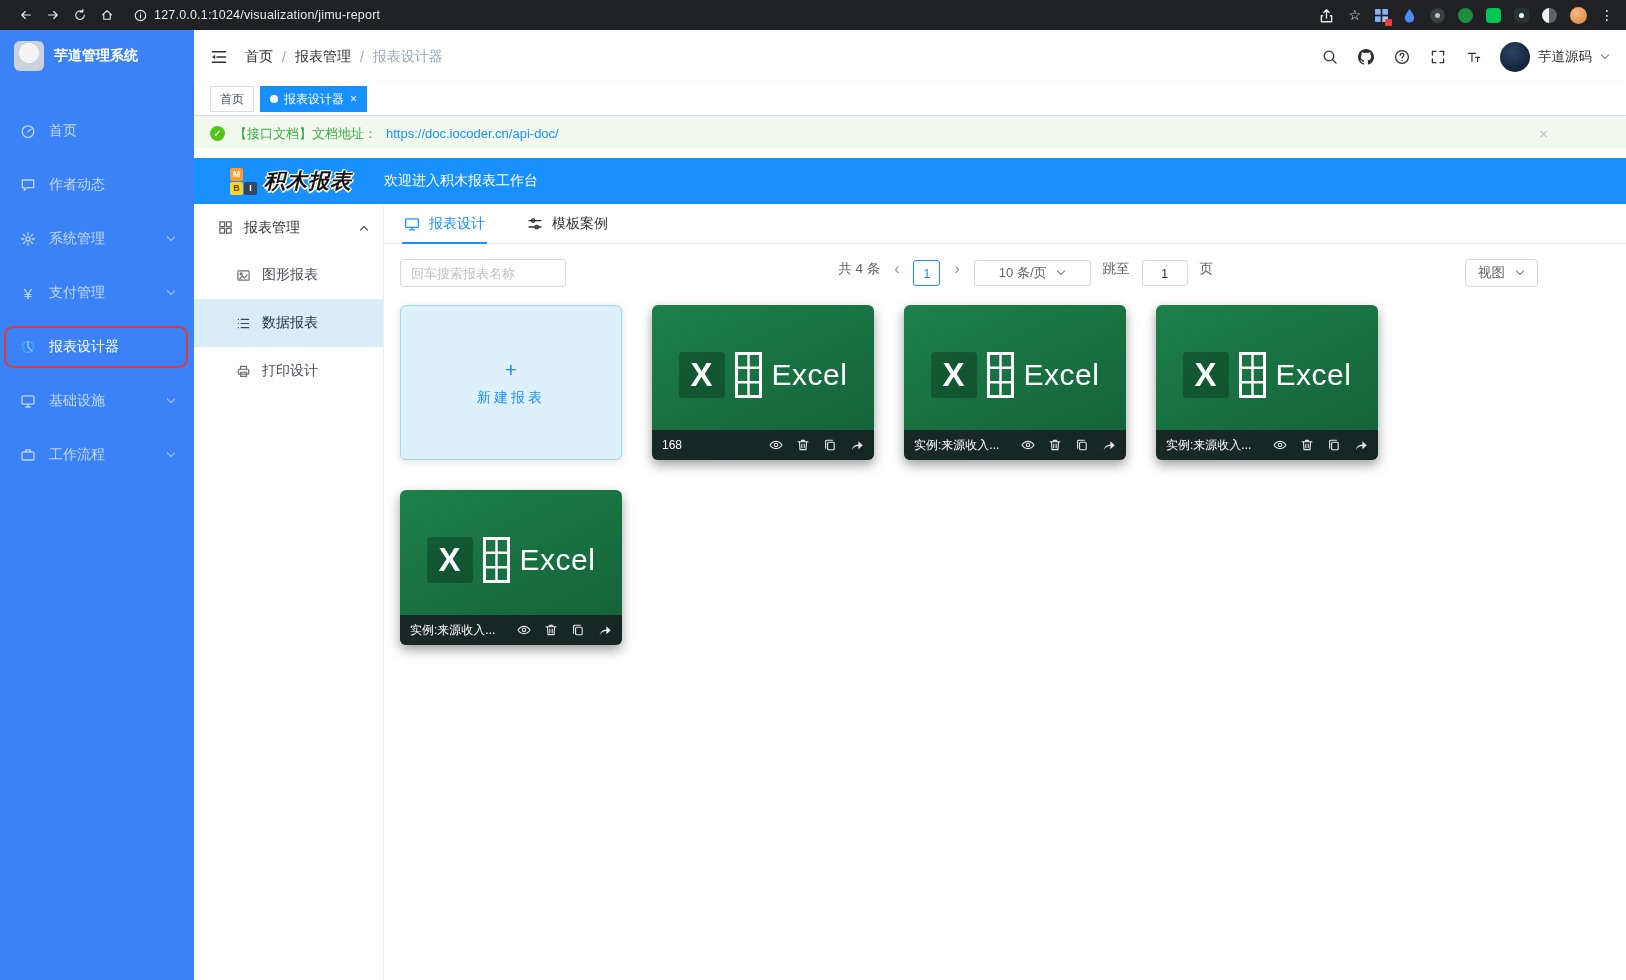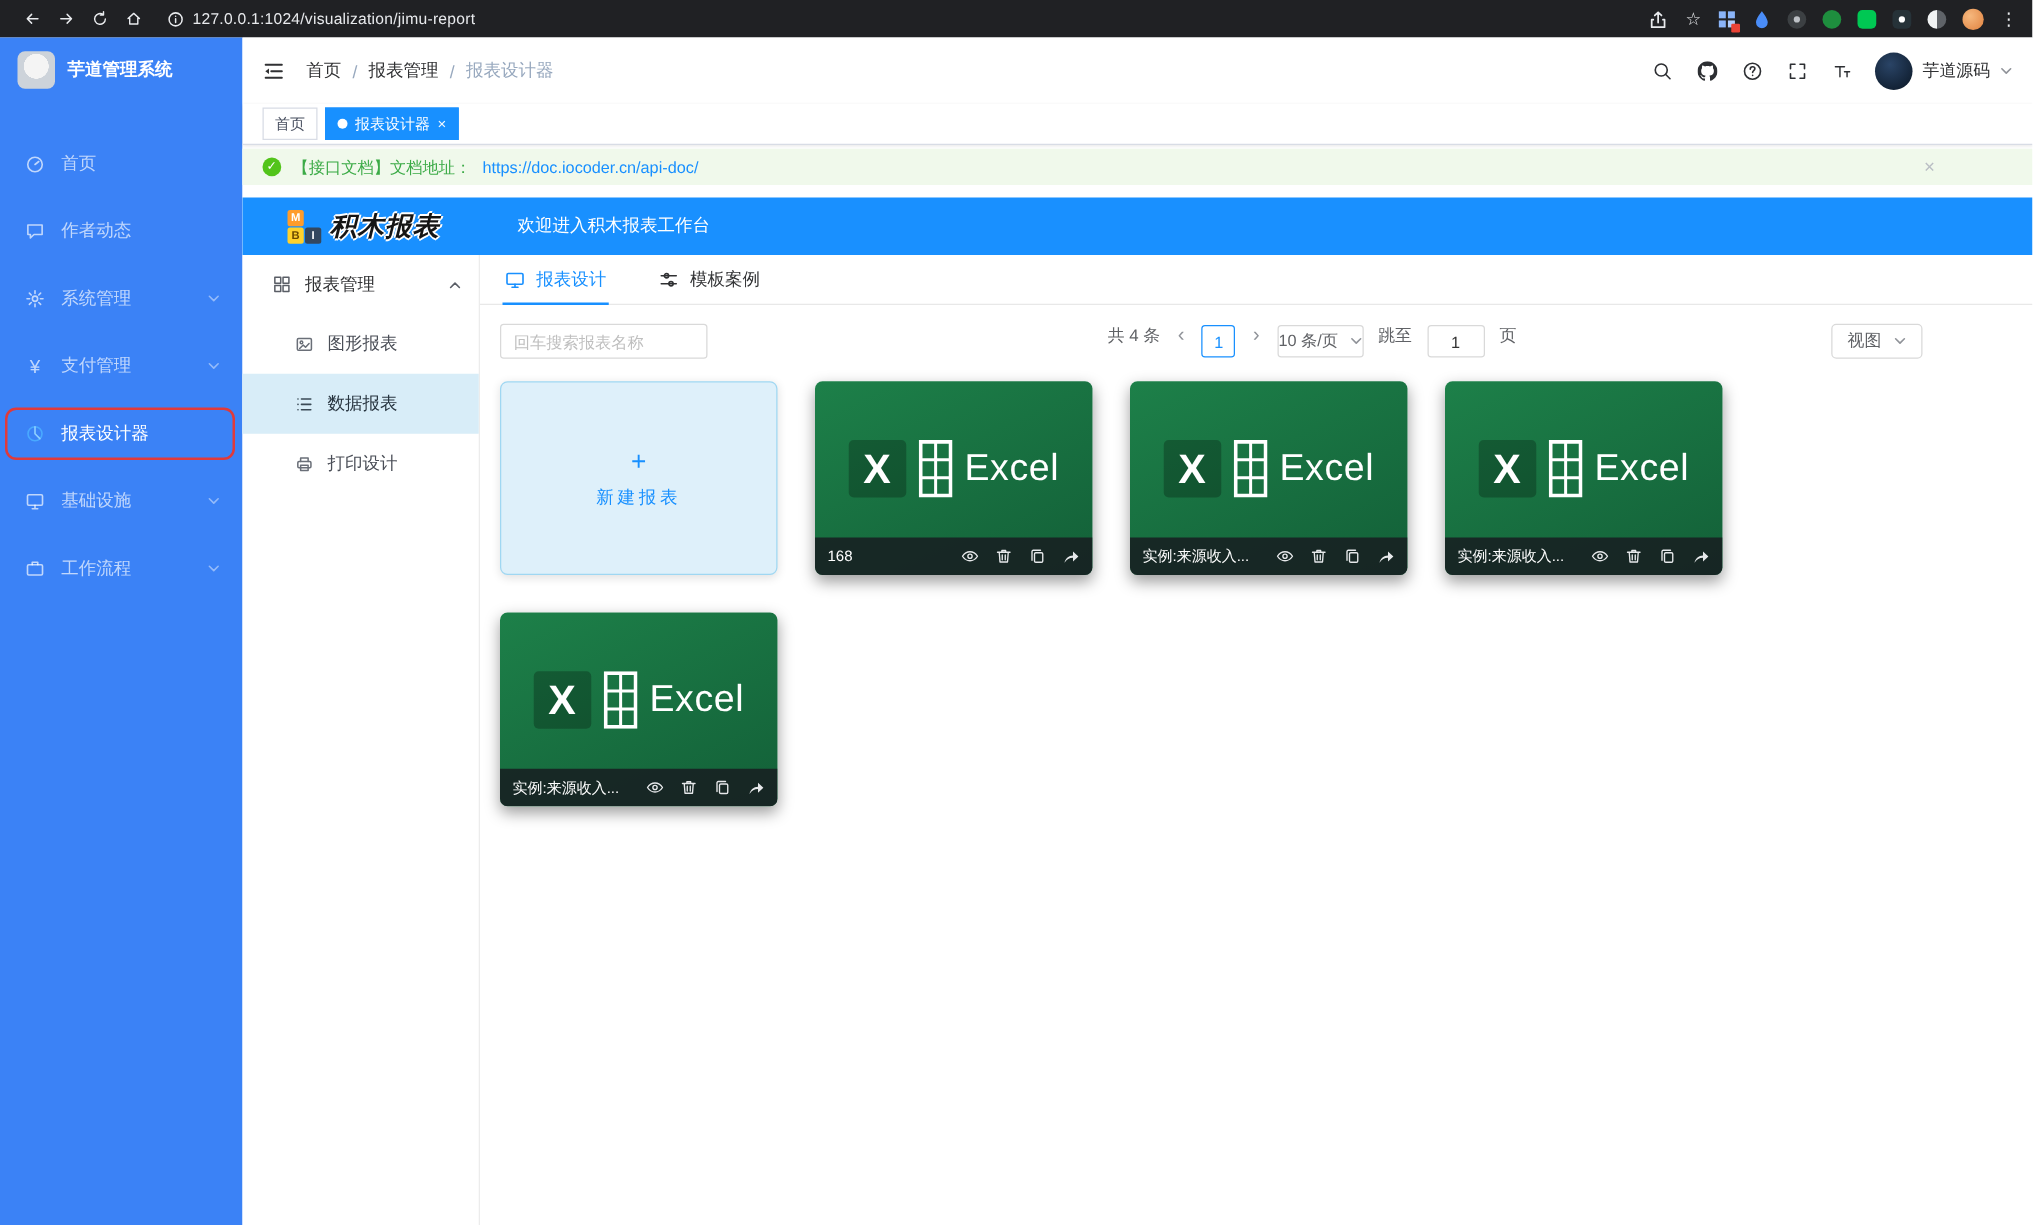--- a/index.html
+++ b/index.html
@@ -83,21 +83,21 @@
 
 
 .banner{height:46px;margin-top:10px;background:#1990ff;display:flex;align-items:center;padding-left:36px;flex:none}
 .jlogo{display:flex;align-items:center;gap:7px;cursor:pointer}
 .blocks{display:grid;grid-template-columns:13px 13px;grid-template-rows:13px 13px;gap:1px}
 .blk{display:flex;align-items:center;justify-content:center;color:#fff;font-size:9px;font-weight:bold;border-radius:2px}
 .blk.m{grid-row:1;grid-column:1;background:#ff9c2b}
 .blk.b{grid-row:2;grid-column:1;background:#ffd12b;color:#6b4a00}
 .blk.i{grid-row:2;grid-column:2;background:#33475f}
 .brand{font-size:21px;font-weight:bold;color:#151515;font-style:italic;letter-spacing:1px;text-shadow:1.5px 0 0 #fff,-1.5px 0 0 #fff,0 1.5px 0 #fff,0 -1.5px 0 #fff,1px 1px 0 #fff,-1px -1px 0 #fff}
-.welcome{color:#fff;font-size:14px;margin-left:62px}
+.welcome{color:#fff;font-size:14px;margin-left:32px}
 
 
 .workspace{flex:1;display:flex;min-height:0}
 .panel{width:190px;flex:none;border-right:1px solid #ececec;display:flex;flex-direction:column}
 .panel-head{height:47px;display:flex;align-items:center;gap:11px;padding:0 14px 0 24px;font-size:14px;color:#303133;cursor:pointer}
 .panel-head svg{width:15px;height:15px;color:#5a5e66}
 .chev-up{margin-left:auto;color:#909399}
 .chev-up svg{width:10px;height:10px}
 .p-item{height:48px;display:flex;align-items:center;gap:11px;padding-left:42px;font-size:14px;color:#4a4e57;cursor:pointer}
 .p-item svg{width:15px;height:15px;color:#6a6f78}
@@ -111,21 +111,21 @@
 .jtab.active{color:#1890ff}
 .jtab.active::after{content:"";position:absolute;left:0;right:0;bottom:-1px;height:2px;background:#1890ff}
 
 .toolbar{display:flex;align-items:center;padding:15px 88px 12px 16px;flex:none}
 .search{width:166px;height:28px;border:1px solid #d9d9d9;border-radius:3px;padding:0 10px;font-size:13px;color:#333;outline:none;font-family:inherit}
 .search::placeholder{color:#bfbfbf}
 .sp1{flex:1}
 .pgroup{display:flex;align-items:flex-start;gap:12px;color:#606266;font-size:13.5px}
 .pg-arrow{color:#909399;font-size:16px;cursor:pointer;padding:0 2px}
 .pg-cur{min-width:27px;height:26px;border:1px solid #1890ff;border-radius:3px;color:#1890ff;display:flex;align-items:center;justify-content:center;font-size:13px;cursor:pointer;padding:0 6px}
-.selbox{height:26px;border:1px solid #d9d9d9;border-radius:3px;display:flex;align-items:center;gap:9px;padding:0 0;font-size:13px;color:#606266;cursor:pointer;background:#fff}
+.selbox{height:26px;border:1px solid #d9d9d9;border-radius:3px;display:flex;align-items:center;gap:9px;padding:0 24px;font-size:13px;color:#606266;cursor:pointer;background:#fff}
 .caret{color:#909399}
 .caret svg{width:10px;height:10px}
 .jumpin{width:46px;height:26px;border:1px solid #d9d9d9;border-radius:3px;text-align:center;font-size:13px;color:#333;outline:none;font-family:inherit}
 .sp2{width:252px}
 .viewbtn{height:28px;border:1px solid #d9d9d9;border-radius:4px;display:flex;align-items:center;gap:10px;padding:0 12px;font-size:13.5px;color:#606266;cursor:pointer;background:#fff}
 
 
 .cards{display:flex;flex-wrap:wrap;gap:30px;padding:6px 16px;width:1026px}
 .card{width:222px;height:155px;border-radius:6px;position:relative;overflow:hidden;cursor:pointer}
 .card.new{background:#def0fa;border:1px solid #9fd7f2;display:flex;flex-direction:column;align-items:center;justify-content:center;gap:9px;color:#1890ff;box-shadow:0 2px 8px rgba(0,0,0,.12)}

